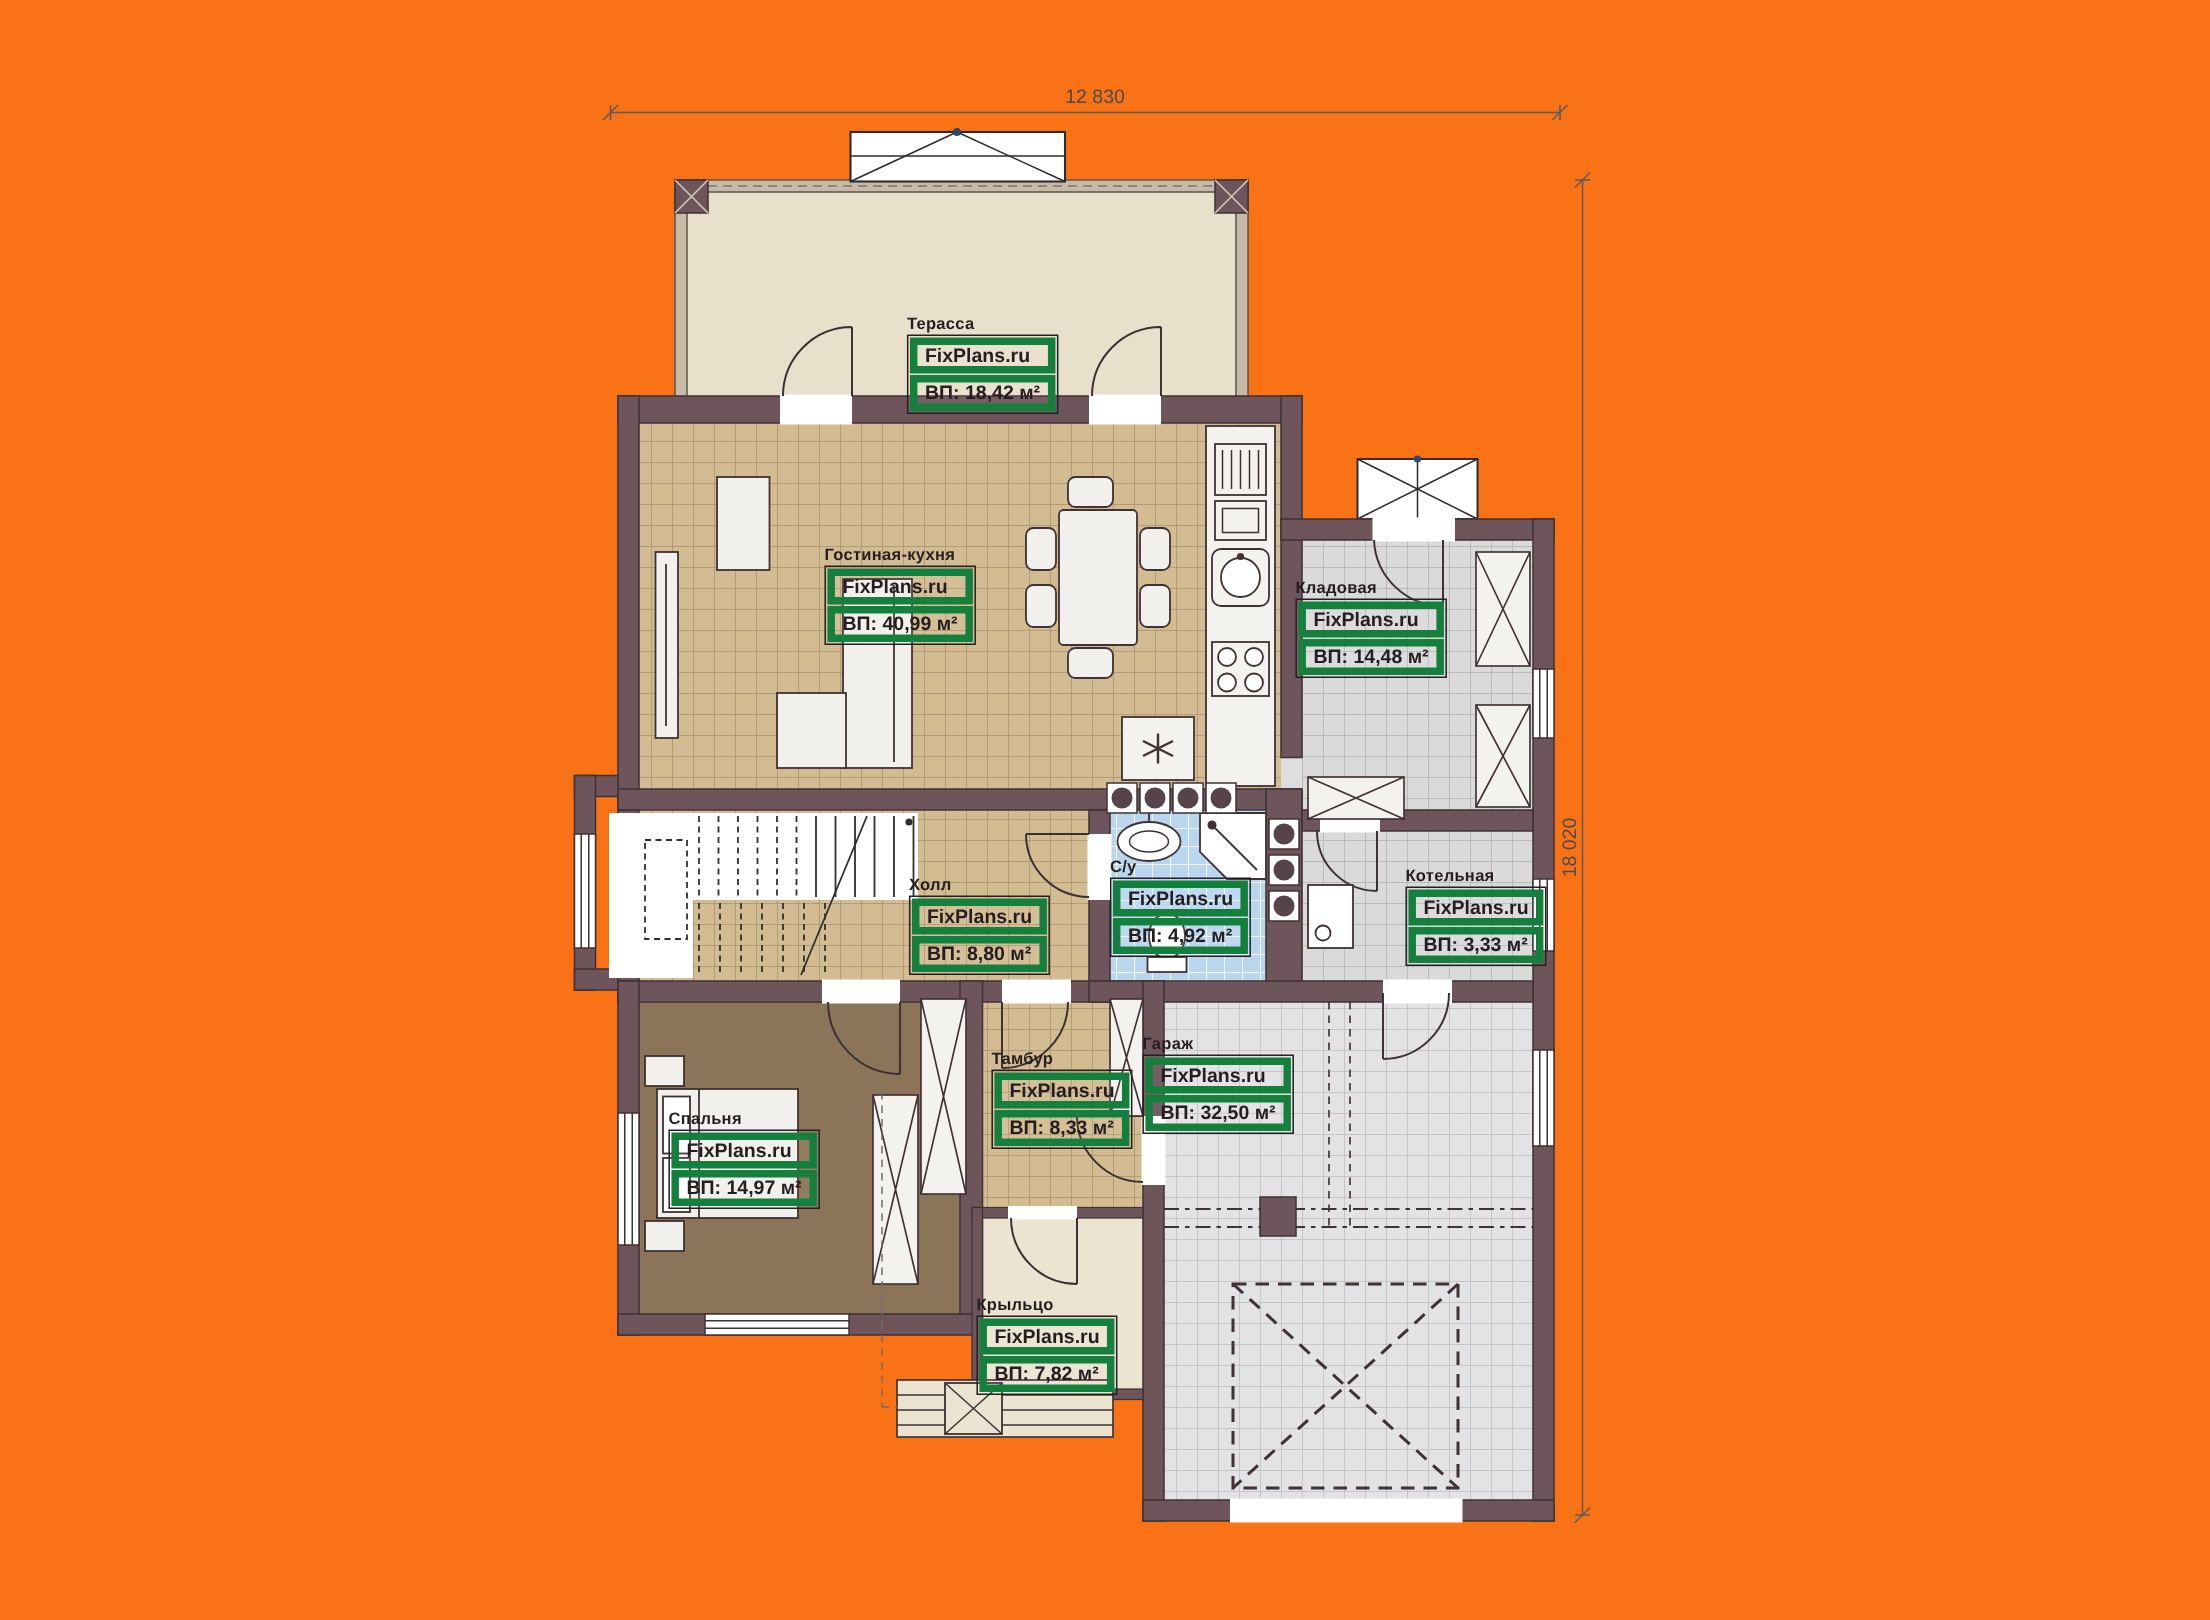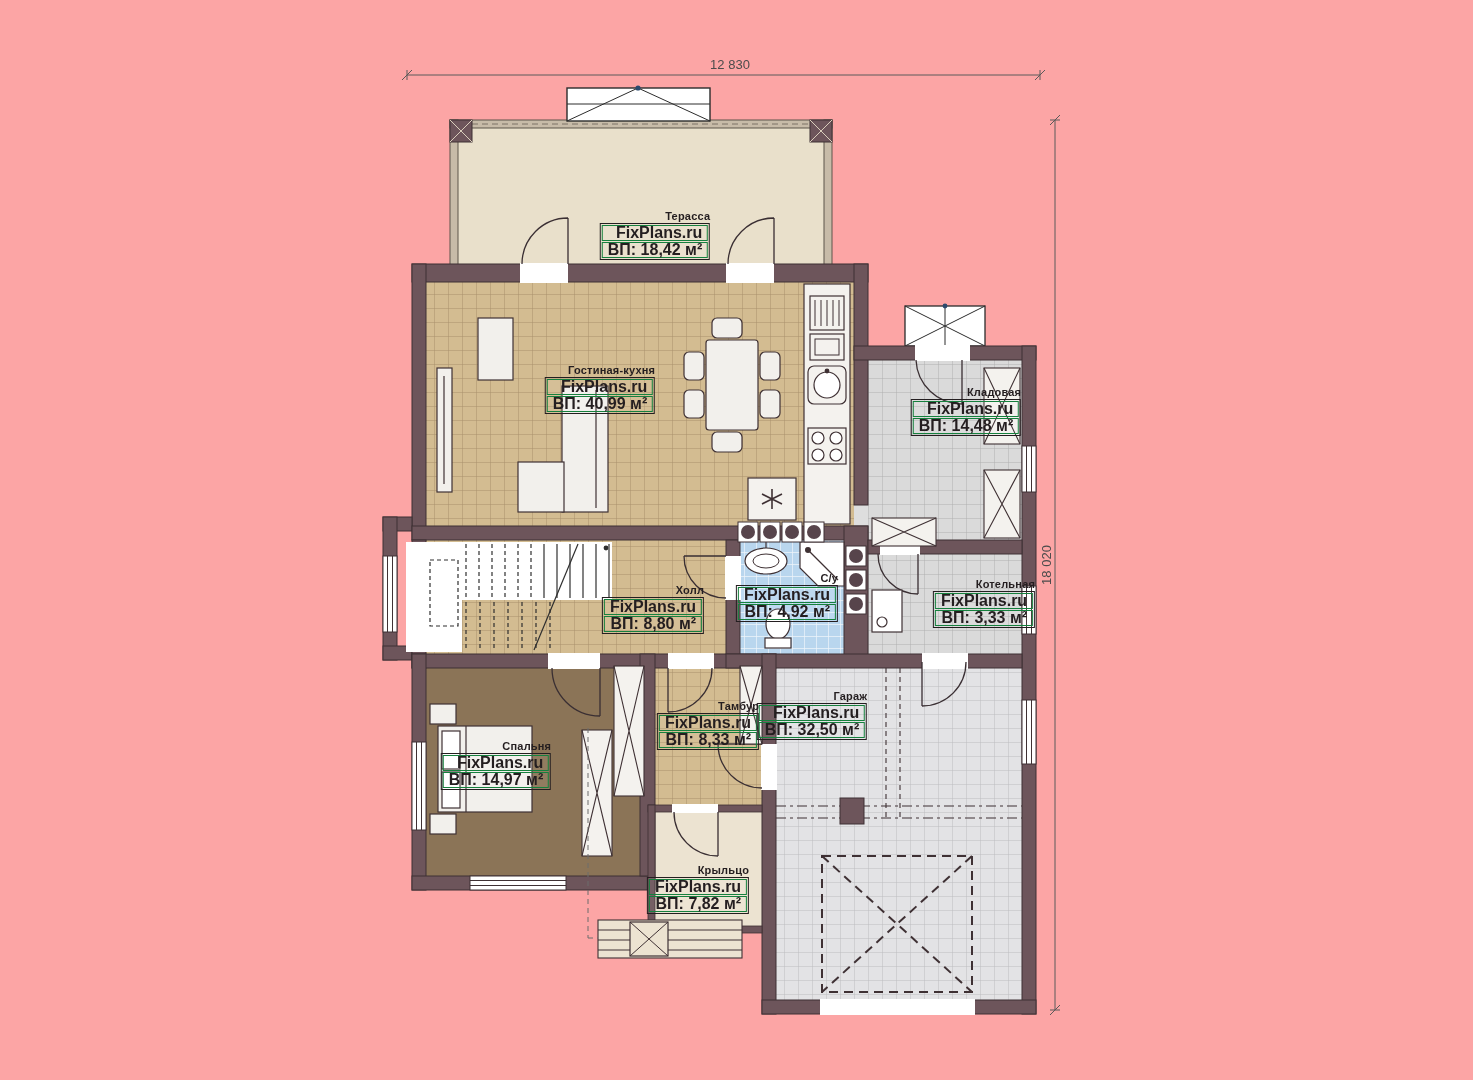--- a/index.html
+++ b/index.html
@@ -1,22 +1,22 @@
 <!DOCTYPE html>
 <html><head>
 <meta charset="utf-8">
 <style>
   html,body{margin:0;padding:0;background:#ffffff;}
-  #stage{position:relative;width:1473px;height:1080px;background:#fca5a5;overflow:hidden;
+  #stage{position:relative;width:1473px;height:1080px;background:#f97316;overflow:hidden;
          font-family:"Liberation Sans",sans-serif;}
   #plan-svg{position:absolute;left:0;top:0;width:1473px;height:1080px;}
-  .room-label{position:absolute;transform:translateX(-50%);text-align:right;color:#241e20;z-index:3;}
+  .room-label{position:absolute;transform:translateX(-50%);text-align:left;color:#241e20;z-index:3;}
   .room-name{font-size:11px;font-weight:bold;margin-bottom:1px;white-space:nowrap;letter-spacing:.2px;}
   .label-box{display:inline-block;border:1px solid #241e20;padding:1px;background:rgba(255,255,255,0.06);}
-  .label-row{border:1px solid #15803d;font-size:16px;font-weight:bold;padding:0 5px;line-height:14px;white-space:nowrap;}
+  .label-row{border:5px solid #15803d;font-size:13px;font-weight:bold;padding:0 5px;line-height:14px;white-space:nowrap;}
   .label-row + .label-row{margin-top:1px;}
   .dim-label{position:absolute;font-size:13px;color:#4c4c4c;transform:translate(-50%,-50%);z-index:3;white-space:nowrap;}
   .dim-label.vertical{transform:translate(-50%,-50%) rotate(-90deg);}
 </style>
 </head>
 <body>
 
 <div id="stage">
 
 <svg id="plan-svg" viewBox="0 0 1473 1080">
@@ -369,21 +369,21 @@
 </div>
 
 <div class="room-label" style="left:600px;top:332px;margin-top:32px;">
   <div class="room-name">Гостиная-кухня</div>
   <div class="label-box">
     <div class="label-row">FixPlans.ru</div>
     <div class="label-row">ВП: 40,99 м²</div>
   </div>
 </div>
 
-<div class="room-label" style="left:966px;top:386px;">
+<div class="room-label" style="left:914px;top:386px;">
   <div class="room-name">Кладовая</div>
   <div class="label-box">
     <div class="label-row">FixPlans.ru</div>
     <div class="label-row">ВП: 14,48 м²</div>
   </div>
 </div>
 
 <div class="room-label" style="left:653px;top:584px;">
   <div class="room-name">Холл</div>
   <div class="label-box">

